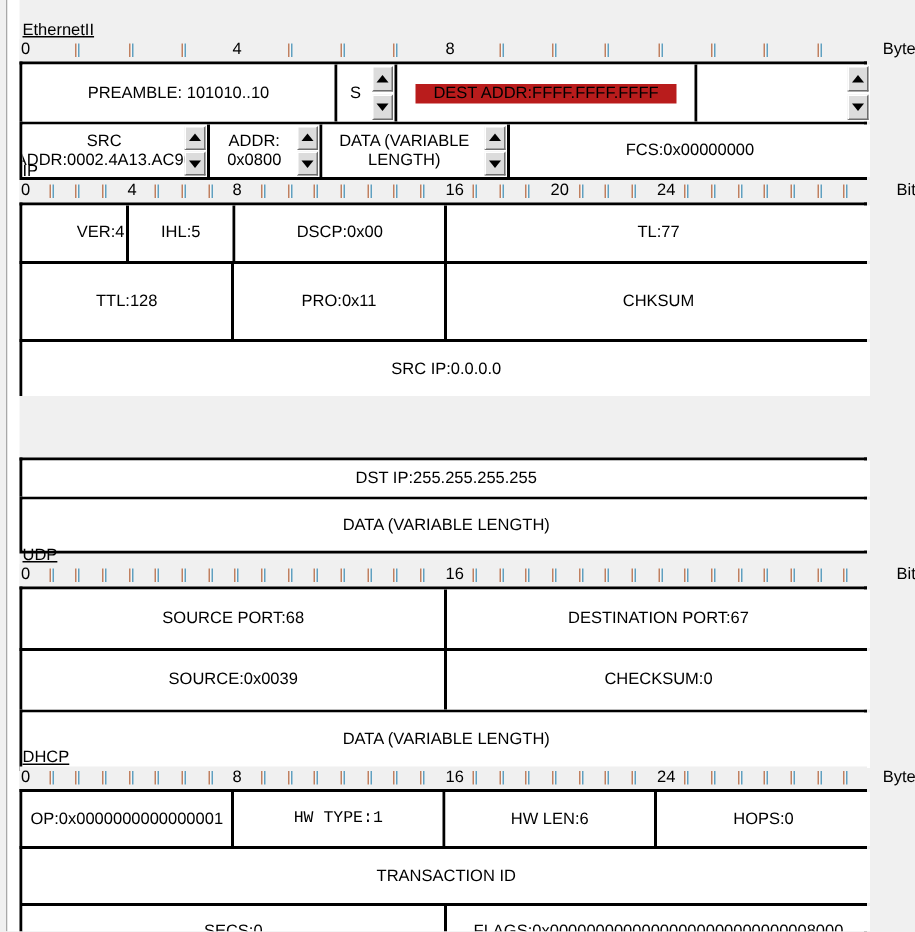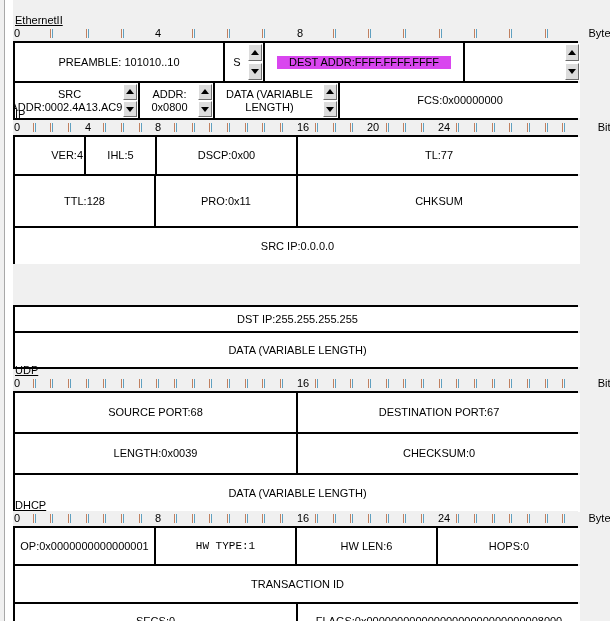--- a/index.html
+++ b/index.html
@@ -74,21 +74,21 @@
     align-items: center;
     justify-content: center;
     font-size: 11px;
     color: #000;
     text-align: center;
     overflow: hidden;
     padding: 0 1px;
   }
   .fld:last-child { border-right: none; }
   .fld .txt { line-height: 13px; display: block; }
-  .fld.hl .txt { background: #d946ef; padding: 0 12px; }
+  .fld.hl .txt { background: #b91c1c; padding: 0 12px; }
 
   
   .spin {
     position: absolute;
     right: 1px; top: 1px; bottom: 1px;
     width: 14px;
     display: flex; flex-direction: column;
     justify-content: space-between;
   }
   .spin .sbtn {
@@ -329,21 +329,21 @@
           <div class="prow" style="height: 41px;">
             <div class="fld" style="width: 283px; flex: 0 0 283px;">
               <span class="txt">SOURCE PORT:68</span>
             </div>
             <div class="fld" style="width: 282px; flex: 0 0 282px;">
               <span class="txt">DESTINATION PORT:67</span>
             </div>
           </div>
           <div class="prow" style="height: 41px;">
             <div class="fld" style="width: 283px; flex: 0 0 283px;">
-              <span class="txt">LENGTH:0x0039</span>
+              <span class="txt">SOURCE:0x0039</span>
             </div>
             <div class="fld" style="width: 282px; flex: 0 0 282px;">
               <span class="txt">CHECKSUM:0</span>
             </div>
           </div>
           <div class="prow" style="height: 41px;">
             <div class="fld" style="width: 565px; flex: 0 0 565px;">
               <span class="txt">DATA (VARIABLE LENGTH)</span>
             </div>
           </div>

